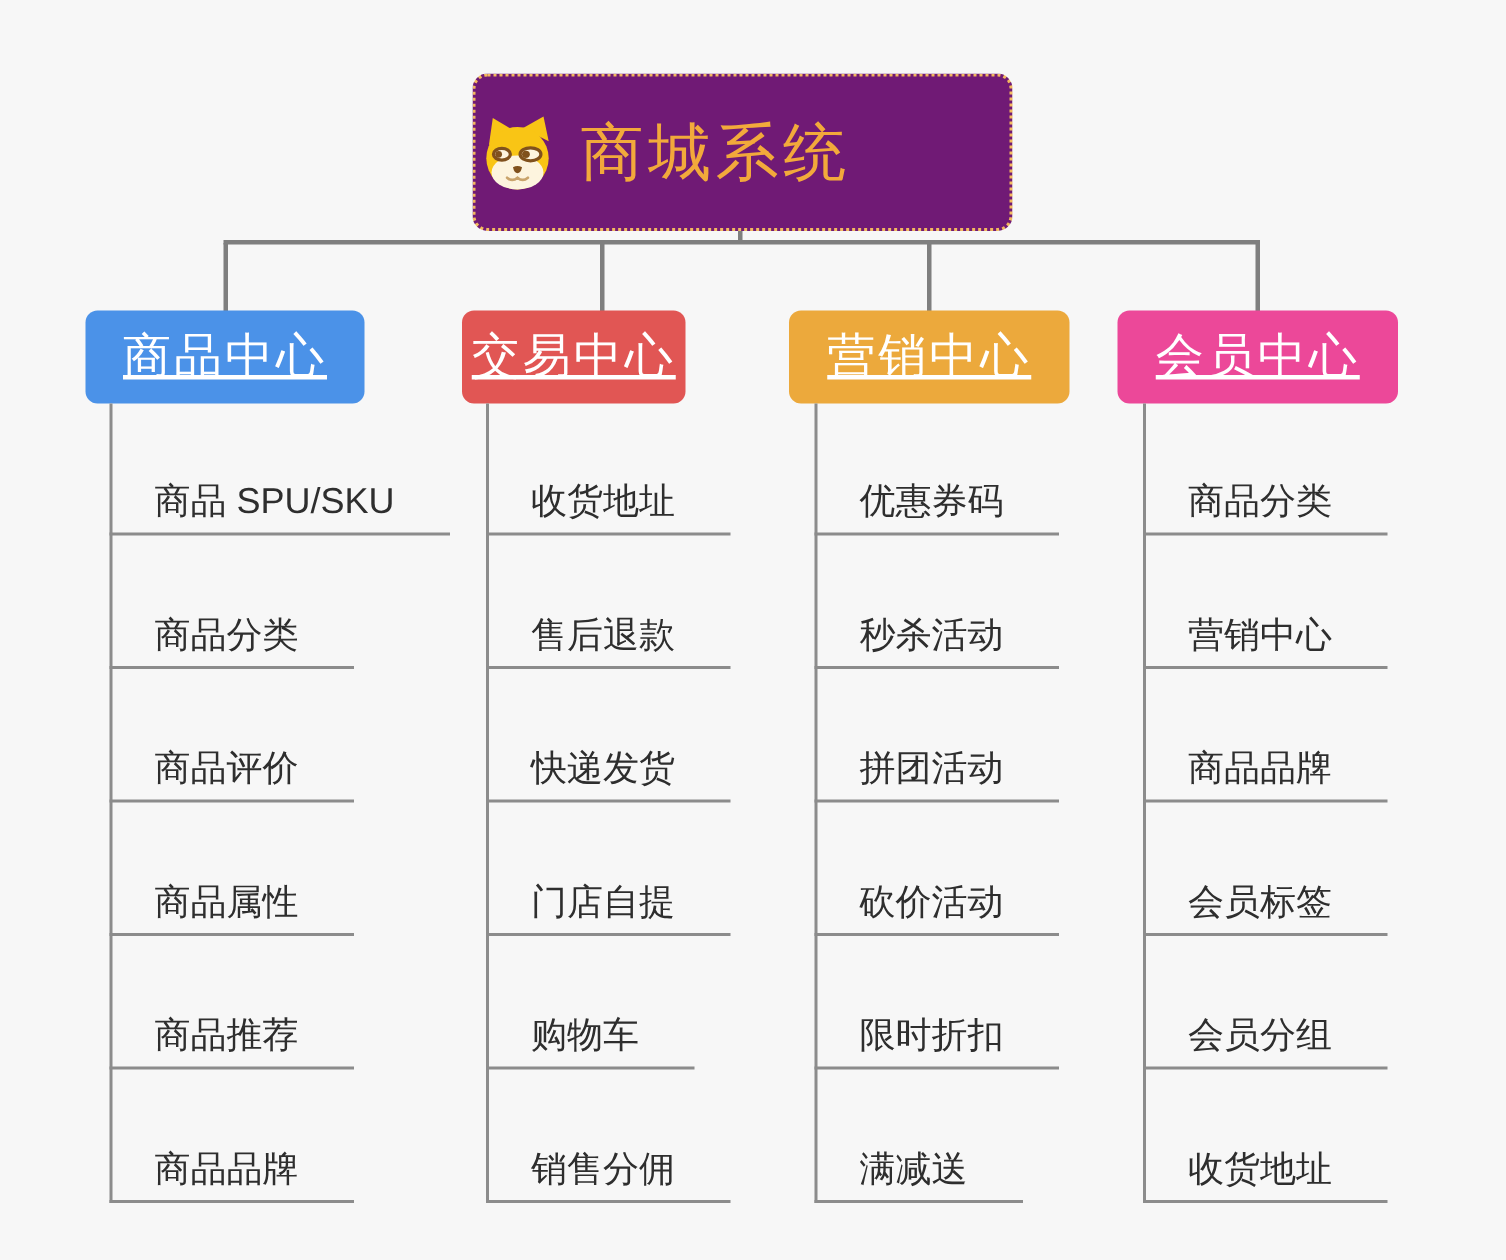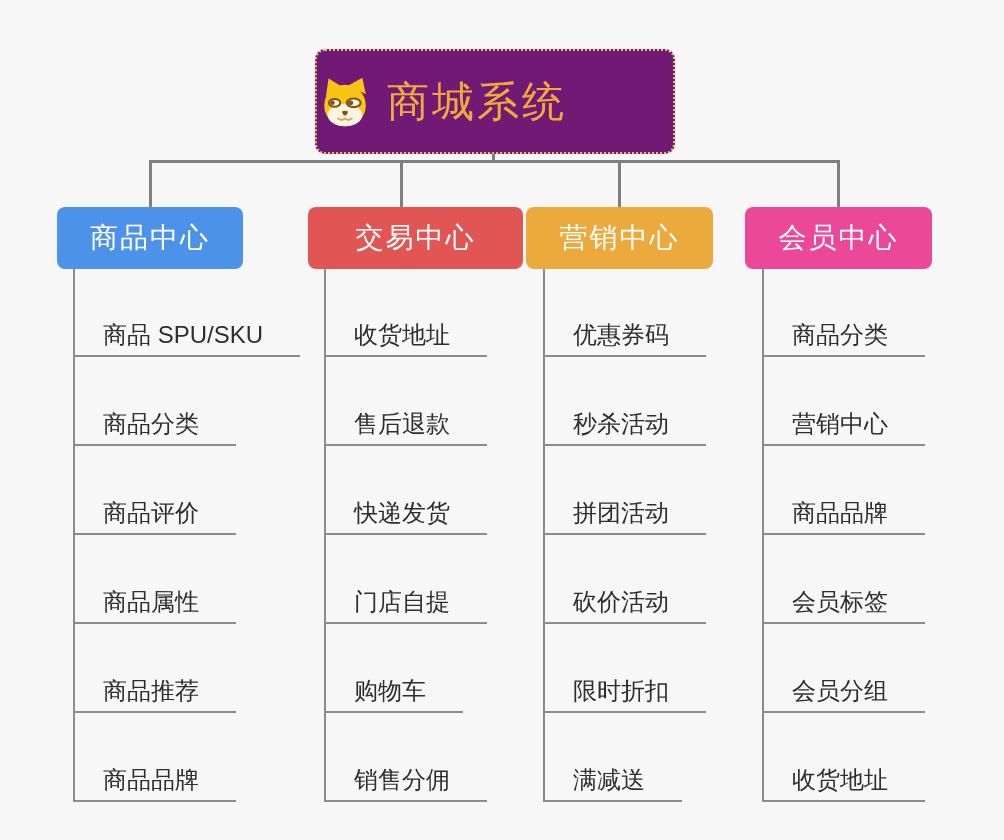--- a/index.html
+++ b/index.html
@@ -17,24 +17,24 @@
   .root{
     position:absolute;left:315px;top:49px;width:360px;height:105px;box-sizing:border-box;
     background:#701a75;border:2px dotted #F3B95F;border-radius:10px;
     display:flex;align-items:center;gap:14px;
   }
   .root-label{font-size:42px;color:#F2A93B;letter-spacing:3px;line-height:1;}
   .doge{width:56px;height:52px;flex:0 0 auto;}
   
   .bnode{
     position:absolute;top:207px;height:62px;border-radius:8px;color:#FFFFFF;
-    display:flex;align-items:center;justify-content:center;font-size:28px;letter-spacing:2px;
+    display:flex;align-items:center;justify-content:center;font-size:32px;letter-spacing:2px;text-decoration:underline;
   }
   .b0{left:57px;width:186px;background:#4B92E8;}
-  .b1{left:308px;width:215px;background:#E15654;}
+  .b1{left:308px;width:149px;background:#E15654;}
   .b2{left:526px;width:187px;background:#ECA93C;}
   .b3{left:745px;width:187px;background:#6FC13C;}
   
   .col{position:absolute;top:269px;}
   .col0{left:73px}.col1{left:324px}.col2{left:543px}.col3{left:762px}
   .trunk{position:absolute;left:0;top:0;width:2px;height:533px;background:#8C8C8C;}
   .leaf{
     position:absolute;left:0;white-space:nowrap;
     font-size:24px;color:#2E2E2E;line-height:27px;
     padding:0 37px 7px 30px;border-bottom:2px solid #8C8C8C;

